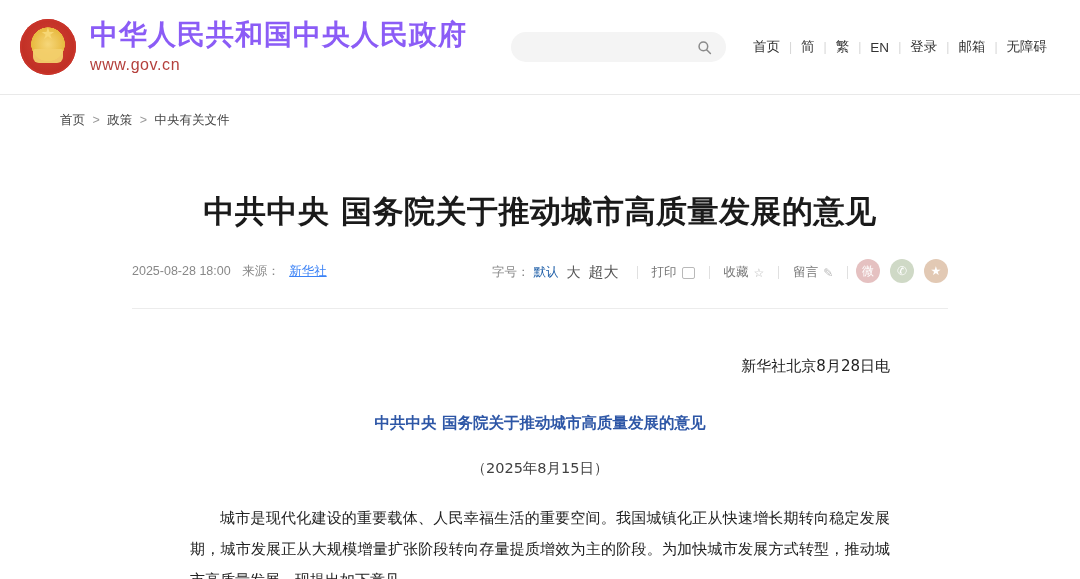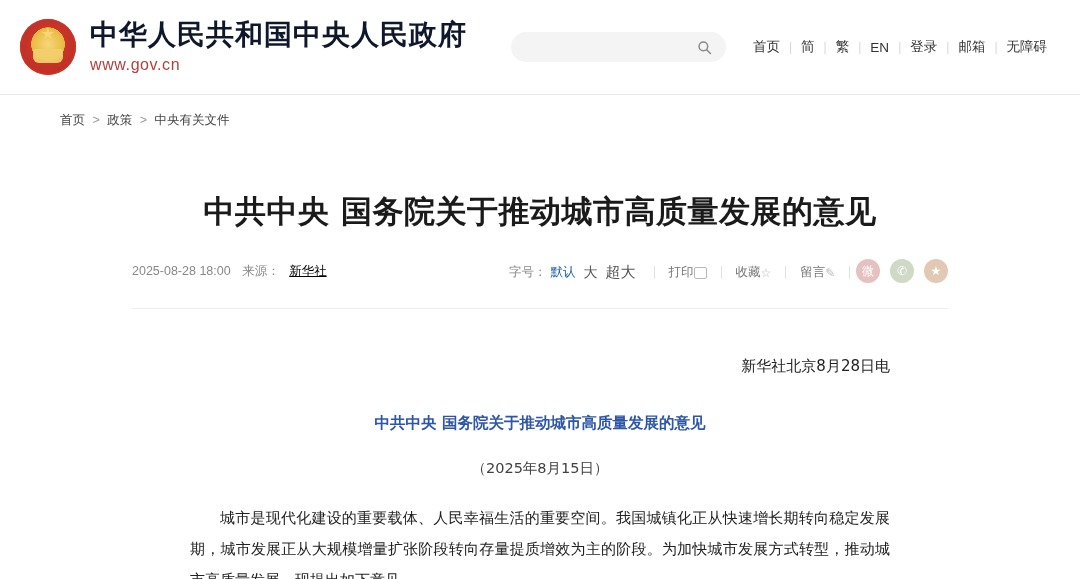--- a/index.html
+++ b/index.html
@@ -41,21 +41,21 @@
   .emblem:after {
     content: "";
     position: absolute;
     left: 13px; right: 13px; bottom: 12px; height: 14px;
     background: #f2cf6b;
     border-radius: 2px 2px 6px 6px;
     opacity: .95;
   }
   .brand-text { display: flex; flex-direction: column; justify-content: center; }
   .gov-title {
-    color: #0f172a;
+    color: #8b5cf6;
     font-family: "DejaVu Sans", "Liberation Sans", sans-serif;
     font-size: 28px;
     font-weight: bold;
     letter-spacing: 1px;
     line-height: 1.1;
     white-space: nowrap;
   }
   .gov-url {
     margin-top: 6px;
     color: #b4403c;
@@ -131,35 +131,35 @@
     margin-top: 30px;
     height: 46px;
     border-bottom: 1px solid #ececec;
     display: flex;
     align-items: flex-start;
     font-size: 12.5px;
     color: #888;
     position: relative;
   }
   .meta-left { white-space: nowrap; }
-  .meta-left .src-name { color: #000000; padding-left: 6px; text-decoration: underline; }
+  .meta-left .src-name { color: #3b82f6; padding-left: 6px; text-decoration: underline; }
   .meta-center {
     position: absolute;
-    left: 377px;
+    left: 360px;
     display: flex; align-items: center; gap: 0;
     white-space: nowrap;
     color: #777;
   }
   .fs-label { color: #888; }
   .fs-opt { padding: 0 4px; color: #555; cursor: pointer; }
   .fs-opt.active { color: #1f5fa8; font-weight: normal; }
   .fs-big { font-size: 14px; }
   .fs-huge { font-size: 15px; }
   .v-sep { display: inline-block; width: 1px; height: 13px; background: #e0e0e0; margin: 0 14px; }
-  .act { display: inline-flex; align-items: center; color: #777; }
+  .act { display: inline-flex; align-items: center; gap: 5px; color: #777; }
   .icon-sq {
     display: inline-block; width: 13px; height: 12px;
     border: 1px solid #b9b9b9; border-radius: 2px;
   }
   .meta-right {
     position: absolute; right: 0; top: -4px;
     display: flex; align-items: center; gap: 10px;
   }
   .social {
     width: 24px; height: 24px; border-radius: 50%;

